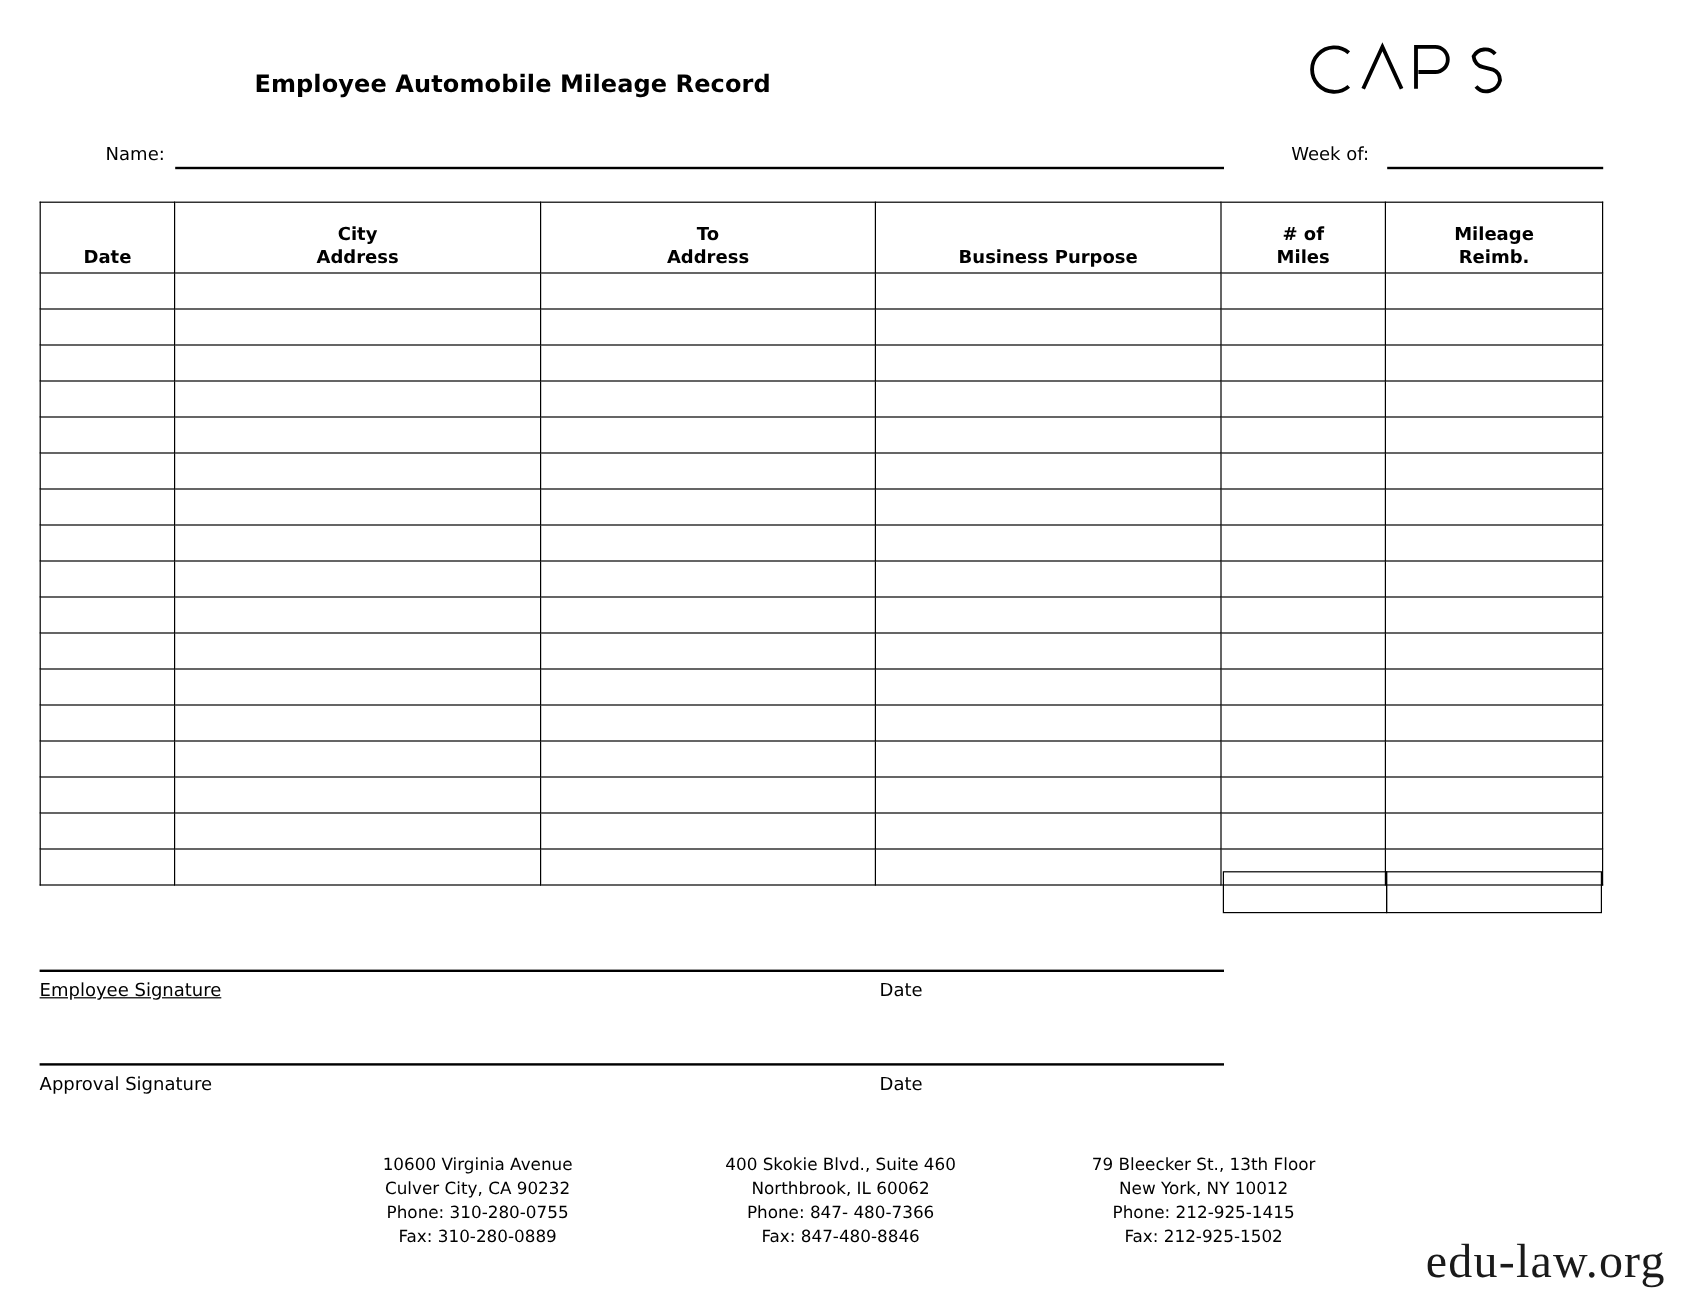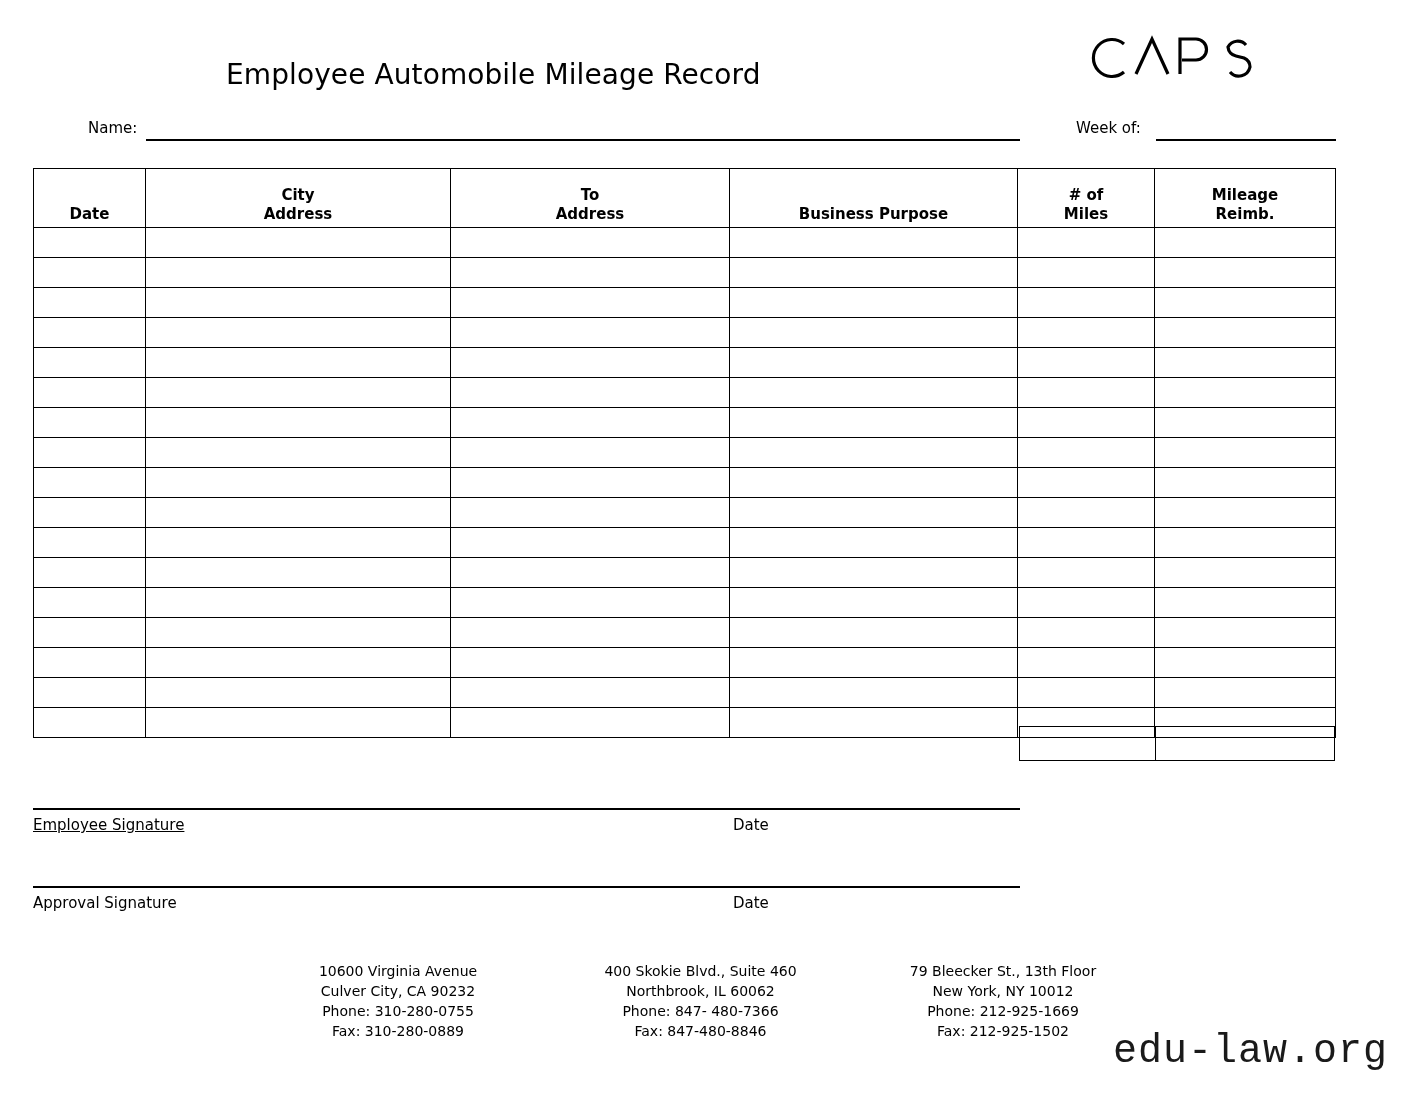--- a/index.html
+++ b/index.html
@@ -12,24 +12,24 @@
     height: 1094px;
     position: relative;
     font-family: "DejaVu Sans", "Liberation Sans", sans-serif;
     color: #000000;
     overflow: hidden;
   }
 
   
   #page-title {
     position: absolute;
-    left: 226px;
+    left: 212px;
     top: 58px;
-    font-size: 28px;
-    font-weight: 400;
+    font-size: 20px;
+    font-weight: 700;
     letter-spacing: 0.1px;
     white-space: nowrap;
   }
 
   #brand-logo {
     position: absolute;
     right: 122px;
     top: 30px;
     width: 210px;
     height: 56px;
@@ -166,21 +166,21 @@
     line-height: 1.43;
     width: 300px;
   }
   .office div { white-space: nowrap; }
 
   
   #watermark {
     position: absolute;
     right: 28px;
     bottom: 20px;
-    font-family: Liberation Mono, monospace;
+    font-family: Liberation Serif, serif;
     font-size: 40px;
     color: #1a1a1a;
     letter-spacing: 1px;
     white-space: nowrap;
   }
 </style>
 </head>
 <body>
 
 <div id="page-title">Employee Automobile Mileage Record</div>
@@ -405,18 +405,18 @@
   </div>
   <div class="office">
     <div>400 Skokie Blvd., Suite 460</div>
     <div>Northbrook, IL 60062</div>
     <div>Phone: 847- 480-7366</div>
     <div>Fax: 847-480-8846</div>
   </div>
   <div class="office">
     <div>79 Bleecker St., 13th Floor</div>
     <div>New York, NY 10012</div>
-    <div>Phone: 212-925-1669</div>
+    <div>Phone: 212-925-1415</div>
     <div>Fax: 212-925-1502</div>
   </div>
 </div>
 
 <div id="watermark">edu-law.org</div>
 
 </body></html>

